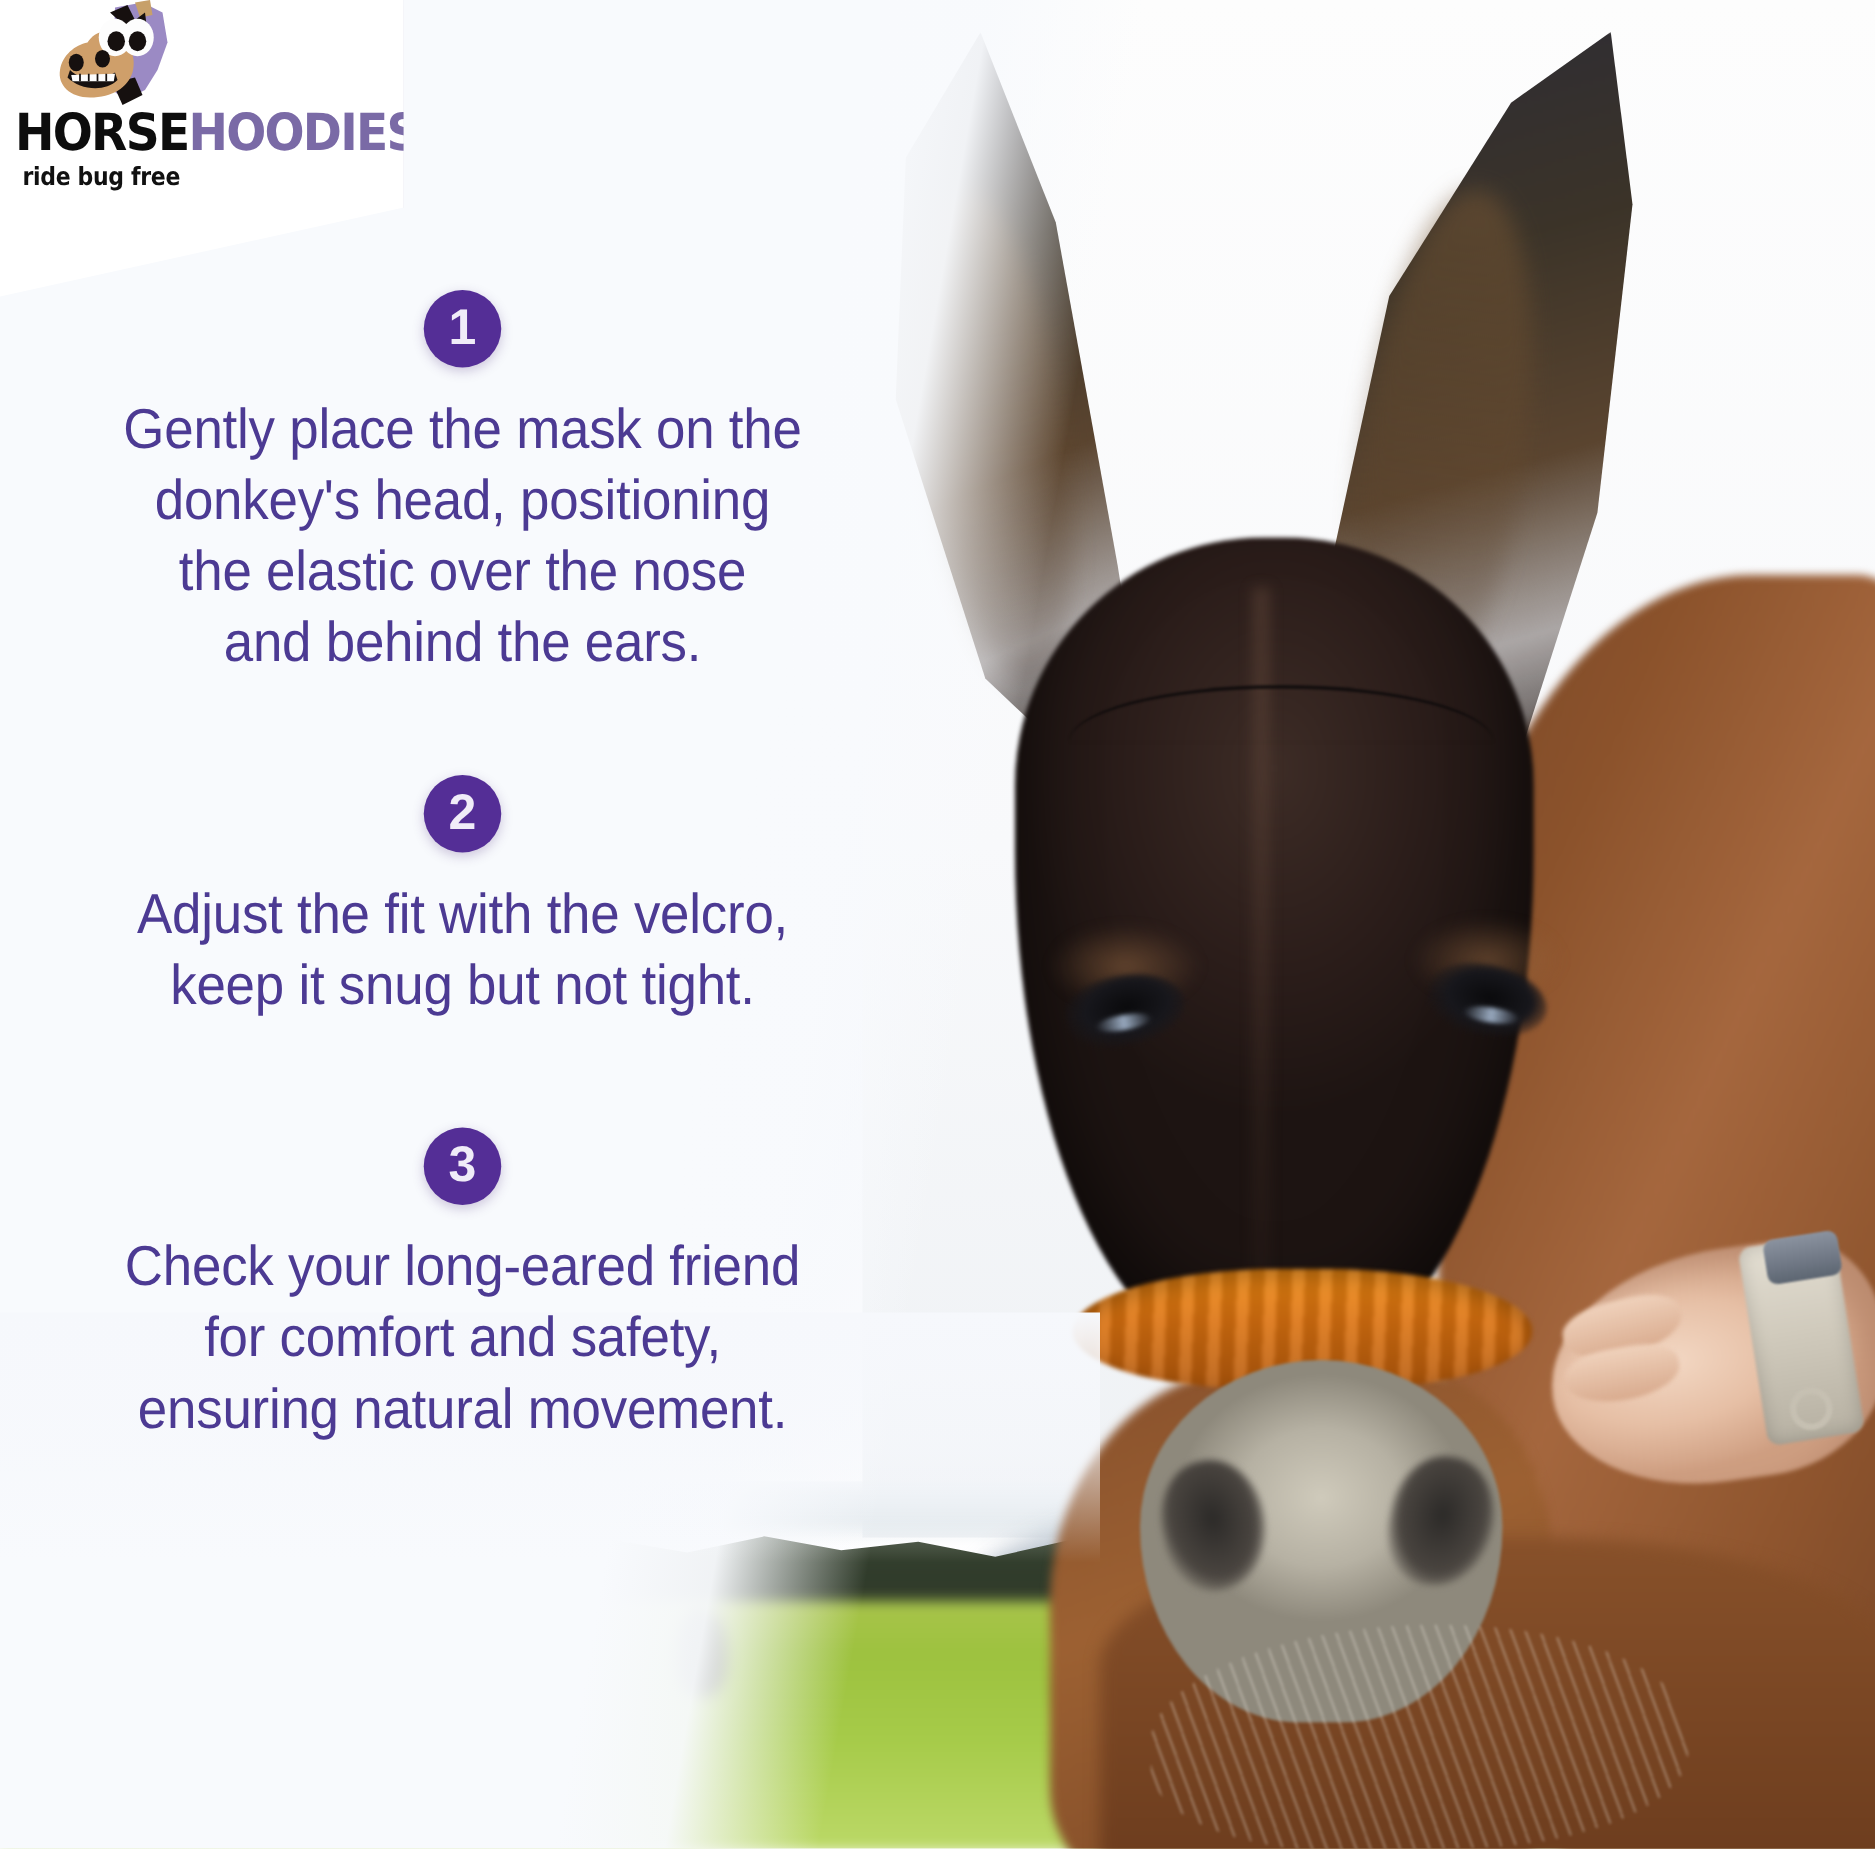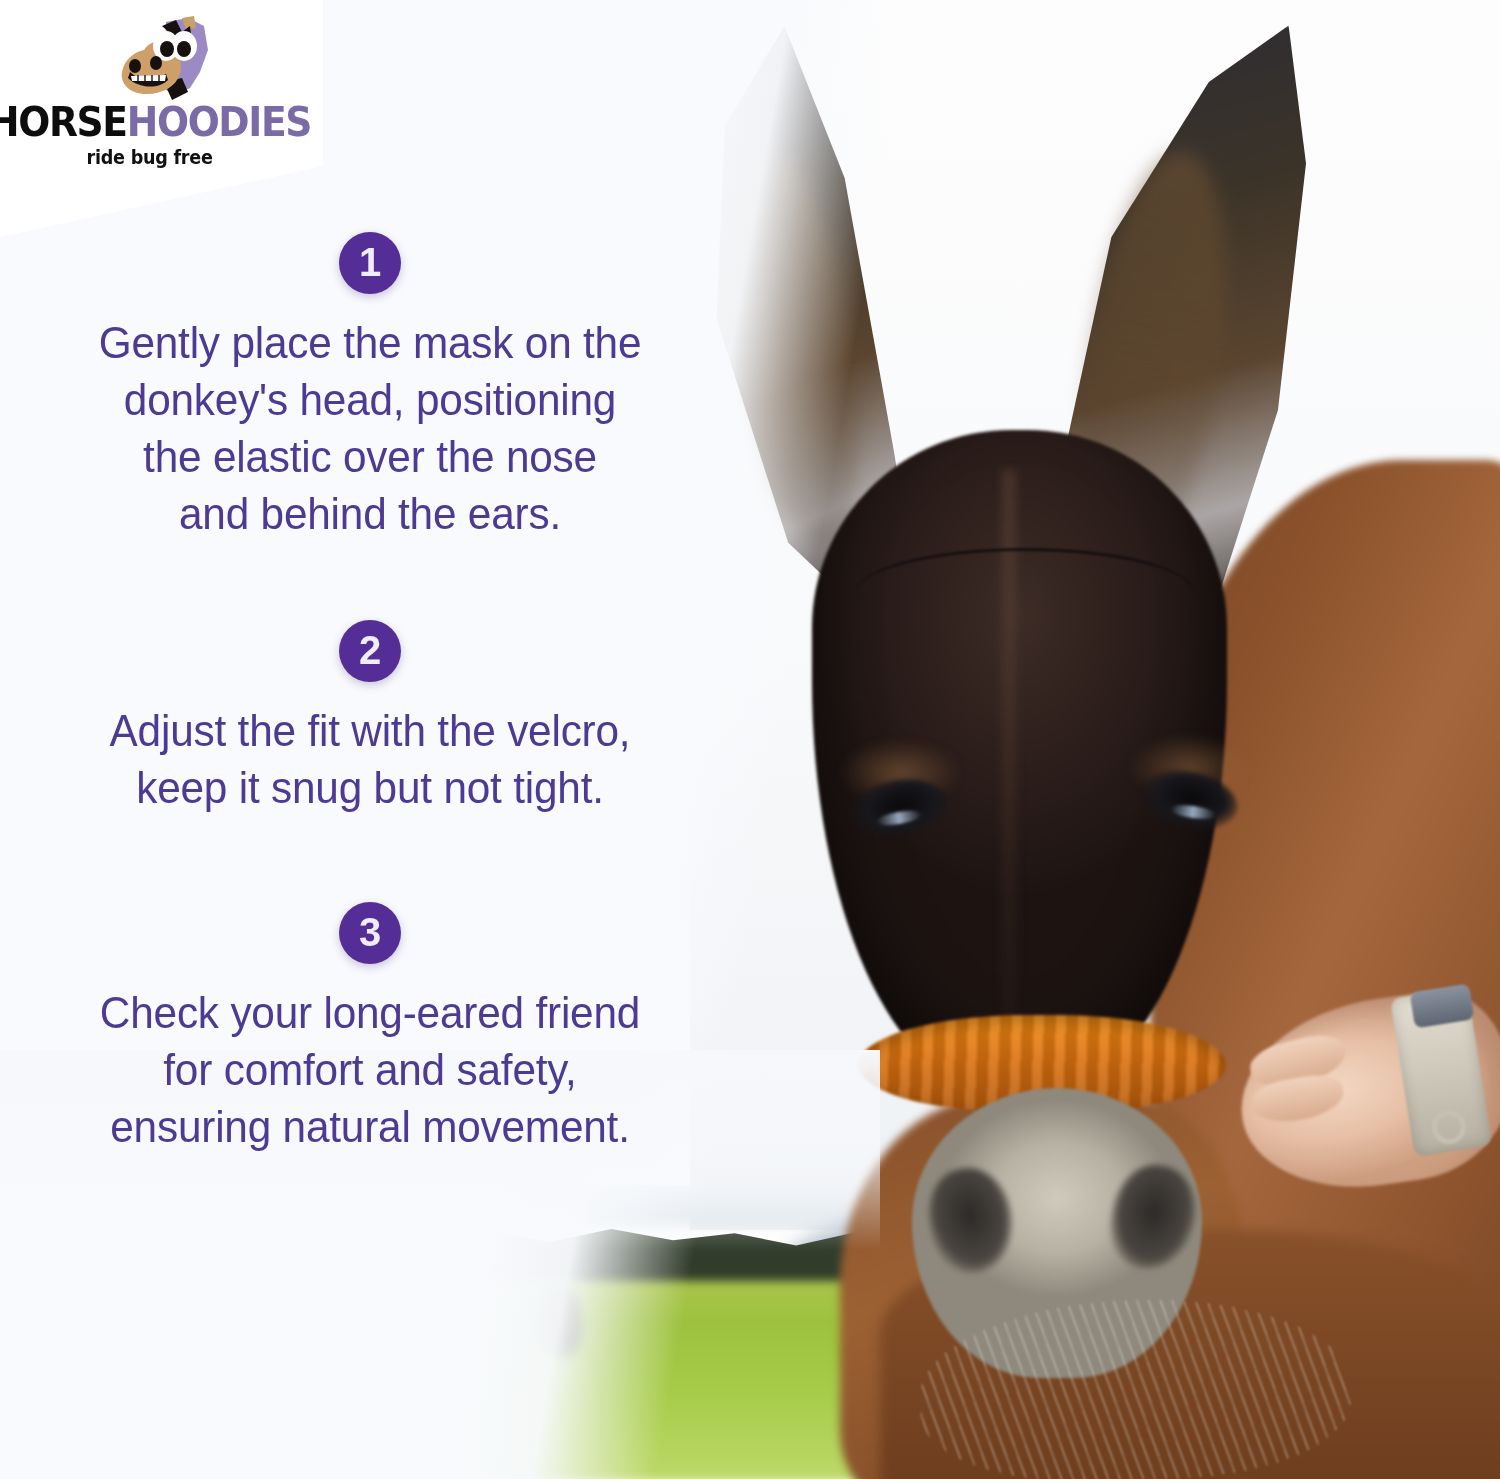--- a/index.html
+++ b/index.html
@@ -277,21 +277,21 @@
   #logo-card {
     position:absolute; left:-22px; top:-20px;
     width:345px; height:262px;
     background:#ffffff;
     clip-path:polygon(0 0, 100% 0, 100% 71%, 0 100%);
     box-shadow:0 6px 18px rgba(90,70,130,.22);
     z-index:12;
   }
   #logo-inner {
     position:absolute; left:22px; top:20px; width:300px; height:175px;
-    display:flex; flex-direction:column; align-items:center;margin-top:16px;
+    display:flex; flex-direction:column; 
   }
   .mascot { width:122px; height:92px; display:block; margin-left:30px; }
   .logo-wordmark {
     font-family:"DejaVu Sans", sans-serif;
     font-weight:900;
     font-size:41px;
     letter-spacing:-1.5px;
     line-height:1;
     margin-top:-6px;
     white-space:nowrap;

